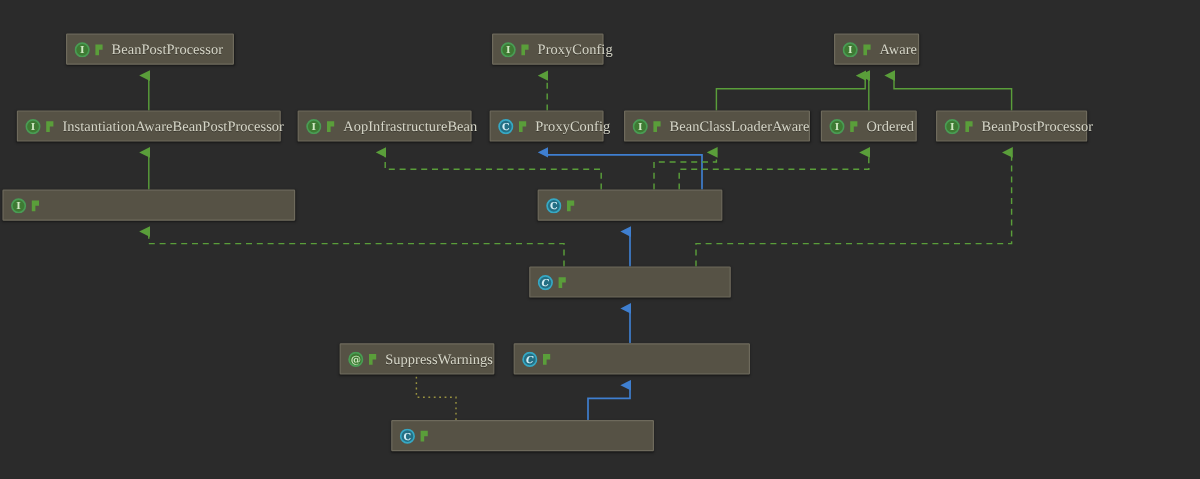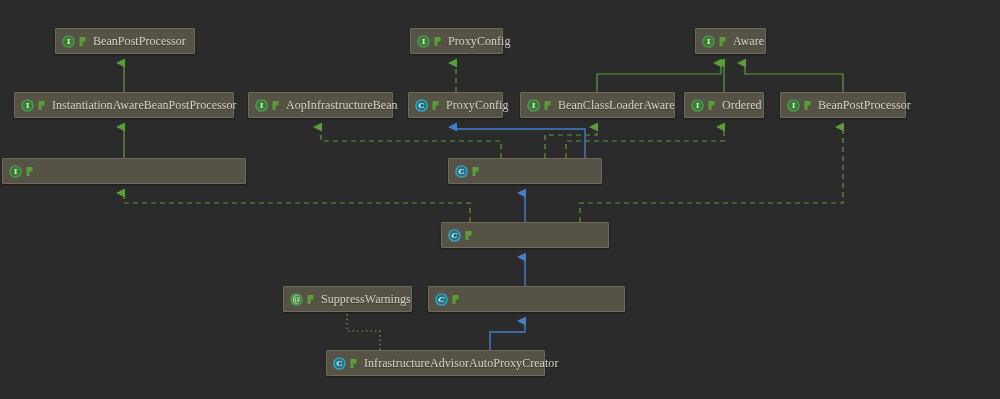--- a/index.html
+++ b/index.html
@@ -313,15 +313,14 @@
             <circle cx="6.5" cy="6.5" r="5.6" fill="#246f84" stroke="#36a8c4" stroke-width="1.4"></circle>
             <text x="6.5" y="9.3" text-anchor="middle" font-size="8" font-family="&quot;DejaVu Serif&quot;,serif" font-weight="bold" fill="#d3eef5">C</text>
           </svg>
         </span>
         <span style="display: flex;">
           <svg width="10" height="11" viewBox="0 0 10 11" class="ic">
             <path d="M1.5 1 H7.5 V5.5 H4.5 V10 H1.5 Z" fill="#5a9e3a"></path>
           </svg>
         </span>
       </span>
-      <span class="label">InfrastructureAdvisorAutoProxyCreator</span>
     </div>
   </div>
 
 </body></html>

